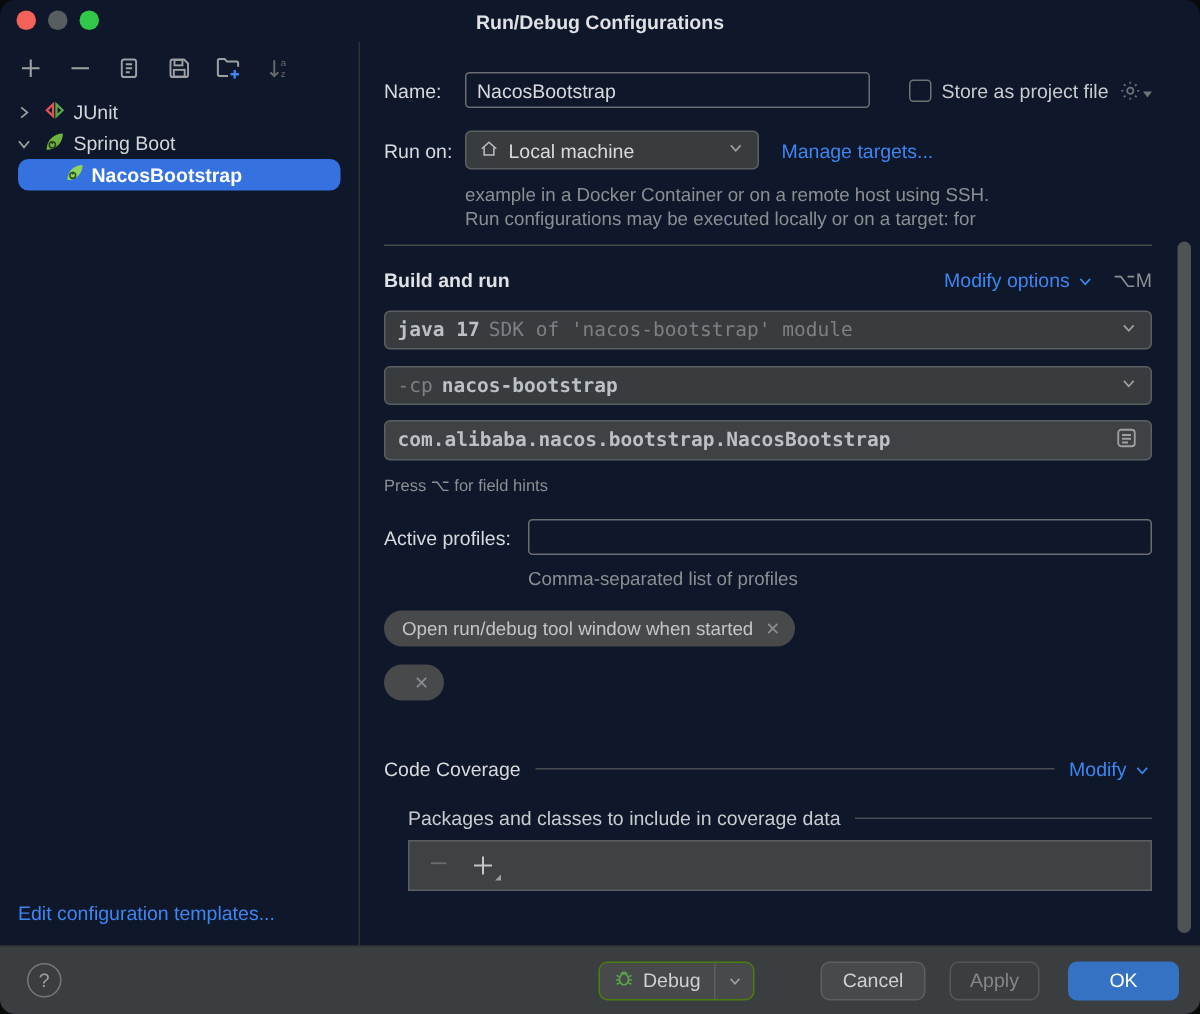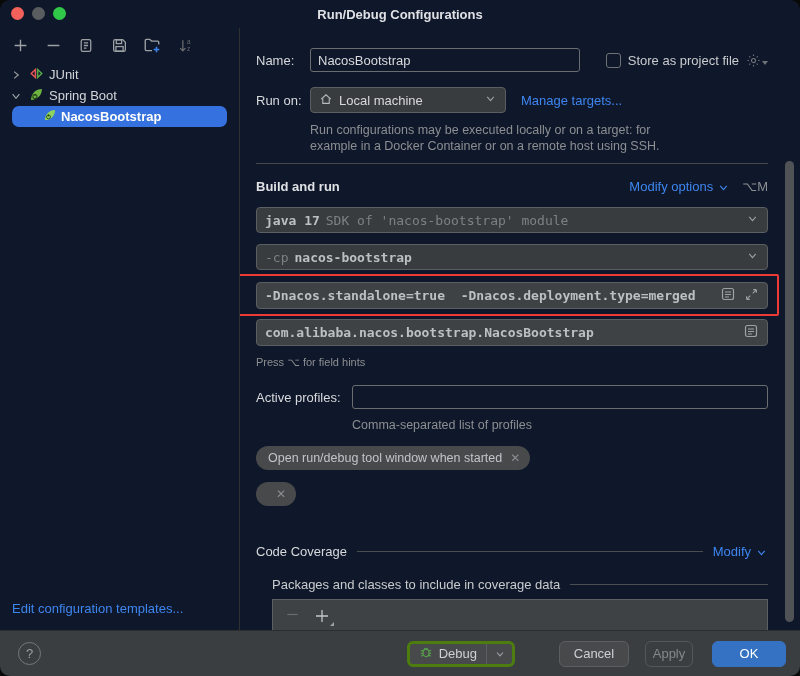--- a/index.html
+++ b/index.html
@@ -127,26 +127,26 @@
                   background:#505356; border-radius:5px; }
 
   
   .footer { position:absolute; left:0; right:0; bottom:0; height:46px; border-top:1px solid #2b2d2e;
             background:#3b3e40; display:flex; align-items:center; padding:0 14px; }
   .help-btn { width:23px; height:23px; border-radius:50%; border:1px solid #75787a; color:#9da0a3;
               display:flex; align-items:center; justify-content:center; font-size:13px; margin-left:4px; }
   .btns { margin-left:auto; display:flex; align-items:center; }
   .btn { height:26px; border-radius:6px; display:flex; align-items:center; justify-content:center;
          font-size:13px; color:#ced1d4; cursor:pointer; }
-  .btn-debug { background:#47494b; border:3px solid #4d7c0f; padding:0; overflow:hidden; }
+  .btn-debug { background:#47494b; border:1px solid #4d7c0f; padding:0; overflow:hidden; }
   .btn-debug .dmain { display:flex; align-items:center; gap:6px; padding:0 9px; height:100%; }
   .btn-debug .dsplit { width:1px; height:100%; background:#5c5f61; }
   .btn-debug .dchev { width:25px; height:100%; display:flex; align-items:center; justify-content:center; }
   .btn-cancel { background:#47494b; border:1px solid #5c5f61; width:70px; margin-left:44px; }
-  .btn-apply { background:transparent; border:1px solid #55585a; width:48px; margin-left:16px; color:#85888b; }
+  .btn-apply { background:transparent; border:1px solid #55585a; width:60px; margin-left:16px; color:#85888b; }
   .btn-ok { background:#3672c4; border:1px solid #3672c4; width:74px; margin-left:19px; color:#ffffff; }
 </style>
 </head>
 <body>
 
 <div class="dialog">
 
   <div class="titlebar">
     <div class="traffic">
       <div class="tl red"></div>
@@ -279,22 +279,22 @@
           <span class="chev">
             <svg width="13" height="13" viewBox="0 0 16 16">
                 <path d="M4 6 L8 10.5 L12 6" stroke="#9ea1a4" stroke-width="1.4" fill="none"></path>
               </svg>
           </span>
         </div>
         <span class="link manage-link">Manage targets...</span>
       </div>
 
       <div class="help-text">
+        <div>example in a Docker Container or on a remote host using SSH.</div>
         <div>Run configurations may be executed locally or on a target: for</div>
-        <div>example in a Docker Container or on a remote host using SSH.</div>
       </div>
 
       <hr class="section-sep">
 
       <div class="build-header">
         <span class="section-title">Build and run</span>
         <span class="modify-options">
           <span class="link">Modify options</span>
           <svg width="13" height="13" viewBox="0 0 16 16">
               <path d="M4 6 L8 10.5 L12 6" stroke="#3d86f0" stroke-width="1.4" fill="none"></path>
@@ -316,40 +316,20 @@
       <div class="combo" style="margin-top:11px;">
         <span class="mono mono-dim">-cp</span>
         <span class="mono mono-bright">nacos-bootstrap</span>
         <span class="chev">
           <svg width="13" height="13" viewBox="0 0 16 16">
               <path d="M4 6 L8 10.5 L12 6" stroke="#9ea1a4" stroke-width="1.4" fill="none"></path>
             </svg>
         </span>
       </div>
 
-      <div class="vm-wrap">
-        <div class="field" style="margin-top:12px;">
-          <span class="mono mono-bright pre">-Dnacos.standalone=true  -Dnacos.deployment.type=merged</span>
-          <span class="ficons">
-            <span>
-              <svg width="16" height="16" viewBox="0 0 16 16" fill="none" stroke="#9ea1a4" stroke-width="1.2">
-                <rect x="2.5" y="2.5" width="11" height="11" rx="2"></rect>
-                <path d="M5 6h6 M5 8.5h6 M5 11h4"></path>
-              </svg>
-            </span>
-            <span>
-              <svg width="15" height="15" viewBox="0 0 16 16" fill="none" stroke="#9ea1a4" stroke-width="1.2">
-                <path d="M9.3 6.7 L13.2 2.8 M13.2 2.8 h-3.4 M13.2 2.8 v3.4"></path>
-                <path d="M6.7 9.3 L2.8 13.2 M2.8 13.2 h3.4 M2.8 13.2 v-3.4"></path>
-              </svg>
-            </span>
-          </span>
-        </div>
-        <div class="red-box"></div>
-      </div>
 
       <div class="field">
         <span class="mono mono-bright">com.alibaba.nacos.bootstrap.NacosBootstrap</span>
         <span class="ficons">
           <span>
             <svg width="16" height="16" viewBox="0 0 16 16" fill="none" stroke="#9ea1a4" stroke-width="1.2">
               <rect x="2.5" y="2.5" width="11" height="11" rx="2"></rect>
               <path d="M5 6h6 M5 8.5h6 M5 11h4"></path>
             </svg>
           </span>

